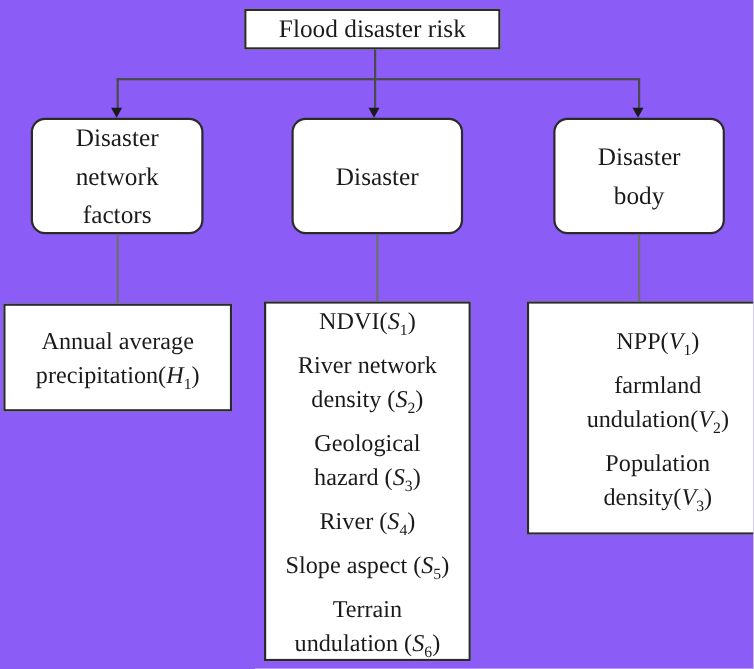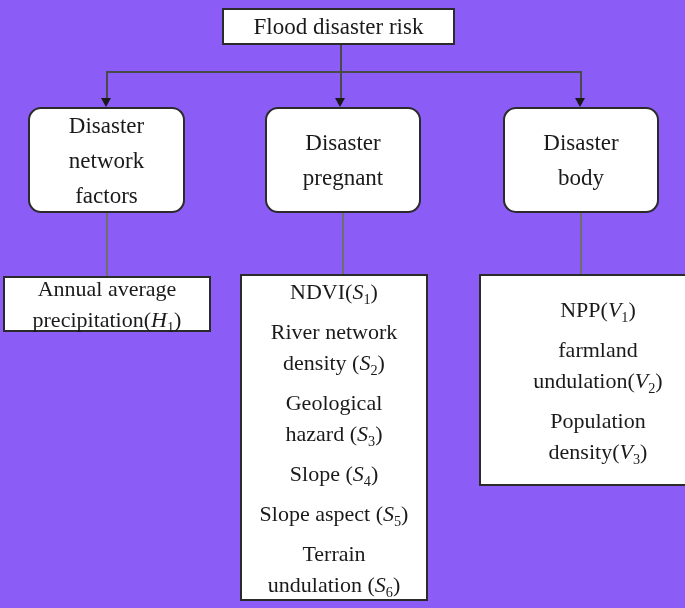--- a/index.html
+++ b/index.html
@@ -56,52 +56,51 @@
   <div class="arrowhead" style="left:335px;top:98px;"></div>
   <div class="arrowhead" style="left:575px;top:98px;"></div>
 
   <div class="box branch-box" style="left:28px;top:107px;width:157px;height:106px;">
     <div>Disaster</div>
     <div>network</div>
     <div>factors</div>
   </div>
   <div class="box branch-box" style="left:265px;top:107px;width:156px;height:106px;">
     <div>Disaster</div>
-    <div>pregnant</div>
   </div>
   <div class="box branch-box" style="left:503px;top:107px;width:156px;height:106px;">
     <div>Disaster</div>
     <div>body</div>
   </div>
 
   <div class="line v" style="left:106px;top:213px;height:63px;"></div>
   <div class="line v" style="left:342px;top:213px;height:61px;"></div>
   <div class="line v" style="left:580px;top:213px;height:61px;"></div>
 
-  <div class="box leaf-box" style="left:3px;top:276px;width:208px;height:56px;">
+  <div class="box leaf-box" style="left:3px;top:276px;width:208px;height:98px;">
     <div class="item">
         <div class="tline"><span>Annual average</span></div>
         <div class="tline"><span>precipitation(</span><span class="ivar">H</span><sub>1</sub><span>)</span></div>
       </div>
   </div>
 
   <div class="box leaf-box" style="left:240px;top:274px;width:188px;height:327px;">
     <div class="item">
         <div class="tline"><span>NDVI(</span><span class="ivar">S</span><sub>1</sub><span>)</span></div>
       </div>
     <div class="item">
         <div class="tline"><span>River network</span></div>
         <div class="tline"><span>density (</span><span class="ivar">S</span><sub>2</sub><span>)</span></div>
       </div>
     <div class="item">
         <div class="tline"><span>Geological</span></div>
         <div class="tline"><span>hazard (</span><span class="ivar">S</span><sub>3</sub><span>)</span></div>
       </div>
     <div class="item">
-        <div class="tline"><span>Slope (</span><span class="ivar">S</span><sub>4</sub><span>)</span></div>
+        <div class="tline"><span>River (</span><span class="ivar">S</span><sub>4</sub><span>)</span></div>
       </div>
     <div class="item">
         <div class="tline"><span>Slope aspect (</span><span class="ivar">S</span><sub>5</sub><span>)</span></div>
       </div>
     <div class="item">
         <div class="tline"><span>Terrain</span></div>
         <div class="tline"><span>undulation (</span><span class="ivar">S</span><sub>6</sub><span>)</span></div>
       </div>
   </div>
 

